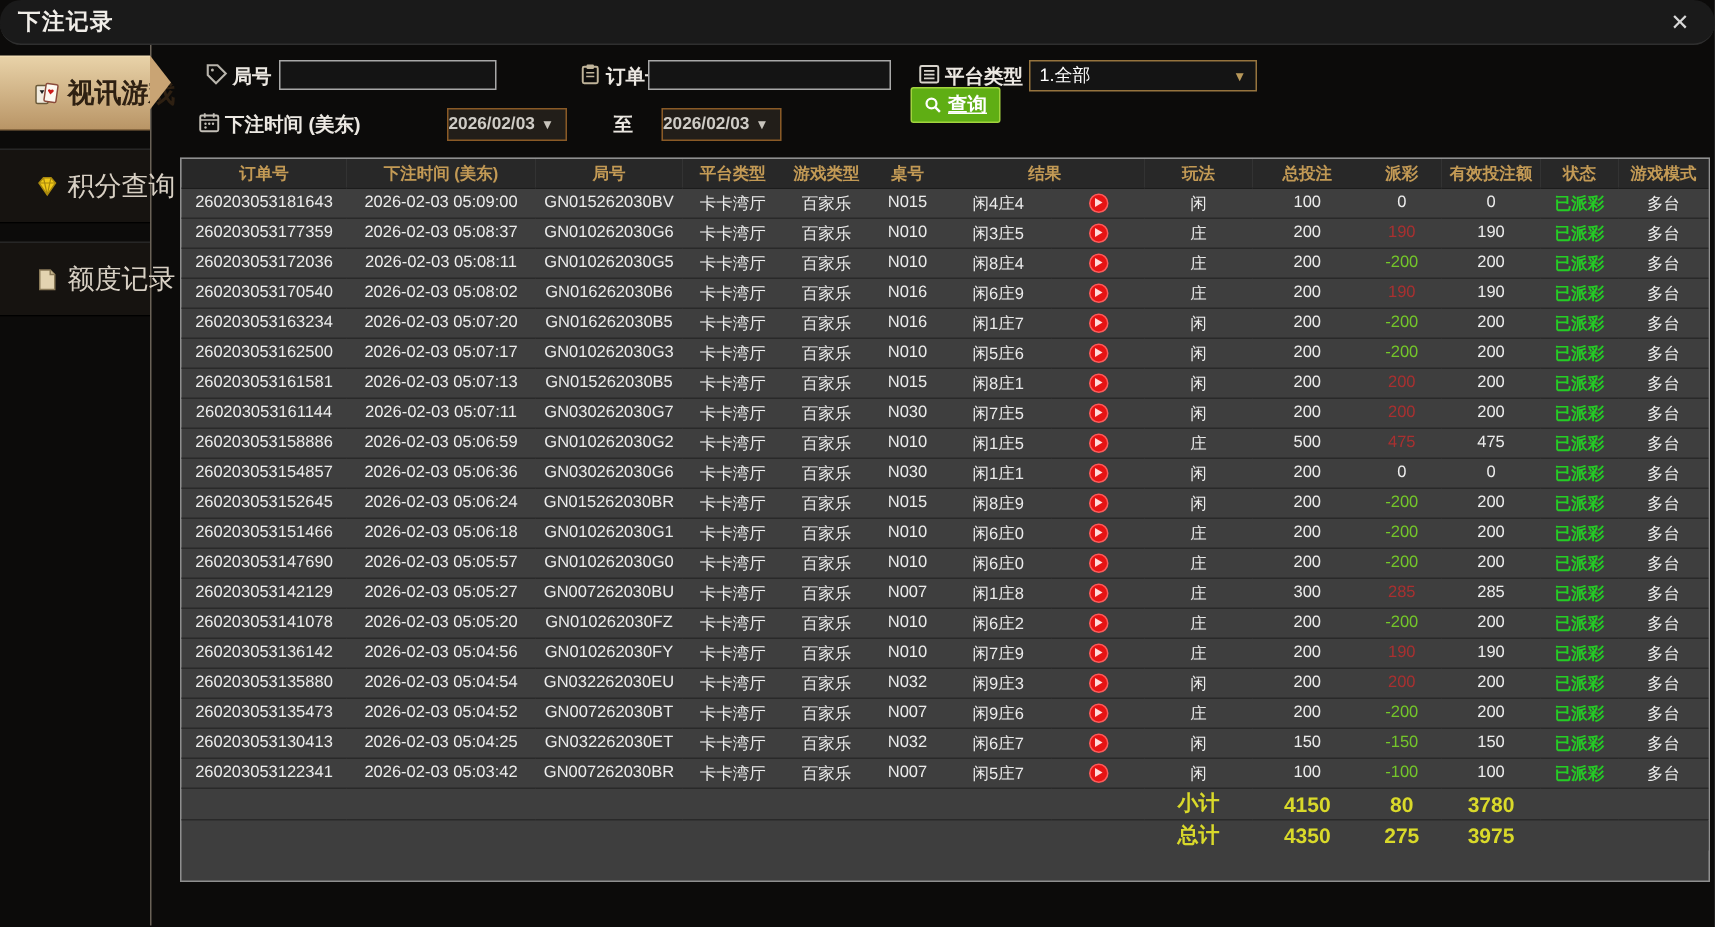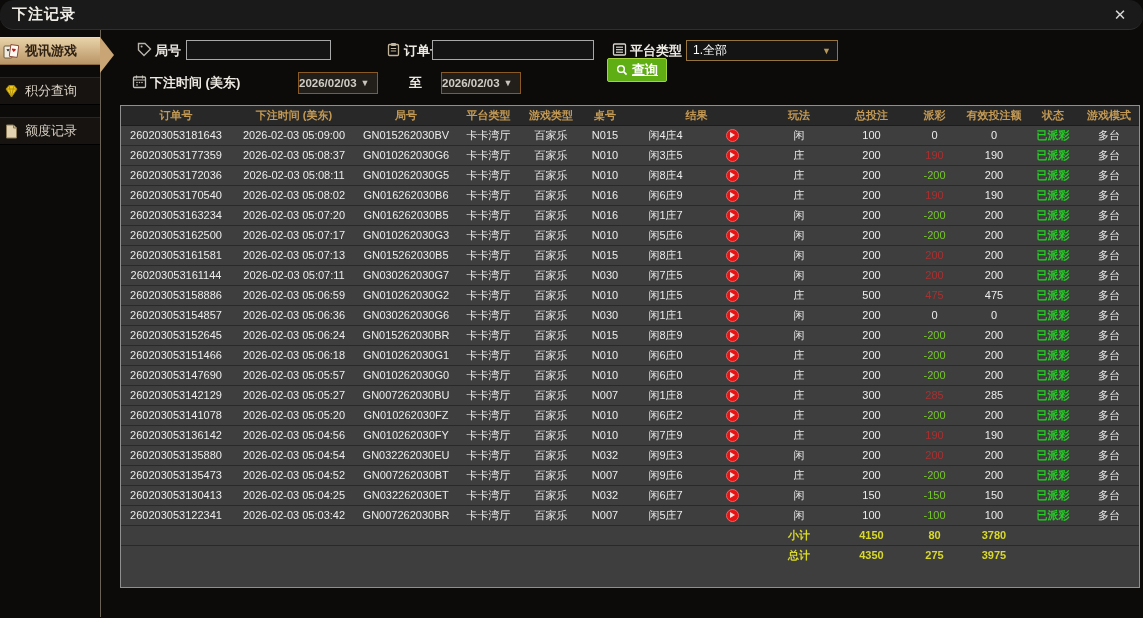--- a/index.html
+++ b/index.html
@@ -15,23 +15,23 @@
   .titlebar { height:30px; background:#1a1a1a; border-bottom:1px solid #2f2f2f;
               display:flex; align-items:center; padding:0 12px;border-radius:14px; }
   .title { color:#f0ede8; font-size:15px; font-weight:bold; letter-spacing:1px; }
   .close-btn { margin-left:auto; color:#d8d8d8; font-size:15px; width:22px; height:22px;
                display:flex; align-items:center; justify-content:center; cursor:pointer; }
 
   
   .bodyrow { display:flex; height:587px; }
   .sidebar { width:120px; position:relative; z-index:2; }
   .sidebar-panel { width:101px; height:100%; border-right:1px solid #6a6257; padding-top:7px; background:#0c0b0a; }
-  .side-item { height:28px; margin-bottom:12px; display:flex; align-items:center; gap:5px;
-               padding-left:3px; background:#161310; border-top:1px solid #262626; border-bottom:1px solid #000;
-               color:#d8d0c4; font-size:13px; position:relative; cursor:pointer; white-space:nowrap; }
+  .side-item { height:50px; margin-bottom:12px; display:flex; align-items:center; gap:5px;
+               padding-left:23px; background:#161310; border-top:1px solid #262626; border-bottom:1px solid #000;
+               color:#d8d0c4; font-size:18px; position:relative; cursor:pointer; white-space:nowrap; }
   .side-item.active { background:linear-gradient(#e8d2a8,#b99566); color:#2e2012; font-weight:bold;
                       border-top:1px solid #f0dcb4; border-bottom:1px solid #8a6a42; }
   .side-item.active::after { content:""; position:absolute; right:-14px; top:-1px;
       border-top:18px solid transparent; border-bottom:18px solid transparent;
       border-left:14px solid #c9a474; }
   .side-icon { width:17px; height:17px; flex:0 0 17px; }
 
   .main { flex:1; position:relative; }
 
   
@@ -56,21 +56,21 @@
   .table-wrap { position:absolute; top:75px; left:0; right:3px; height:483px;
                 border:1px solid #8f8f8f; background:#3e3e3e; }
   table { width:100%; border-collapse:collapse; table-layout:fixed; }
   thead th { height:19px; background:#282828; color:#c39a55; font-size:11px; font-weight:bold;
              border-bottom:1px solid #1c1c1c; white-space:nowrap; overflow:hidden; }
   tbody td { height:20px; background:#3e3e3e; color:#ececec; font-size:11px; text-align:center;
              border-top:1px solid #292929; white-space:nowrap; overflow:hidden; }
   td.pos { color:#a93030; }
   td.neg { color:#74c62a; }
   td.status-cell { color:#25cd25; font-weight:bold; }
-  td.sum-cell { color:#d9d92a; font-weight:bold; font-size:11px; }
+  td.sum-cell { color:#d9d92a; font-weight:bold; font-size:14px; }
   .play-btn { width:13px; height:13px; border-radius:50%; background:#e61414; border:1px solid #ff5a5a;
               margin:0 auto; display:flex; align-items:center; justify-content:center; cursor:pointer; }
   .play-tri { width:0; height:0; border-left:5px solid #ffd8d8;
               border-top:3px solid transparent; border-bottom:3px solid transparent; margin-left:1px; }
 
   
   .statusbar { position:absolute; top:591px; left:0; right:3px; height:29px;
                color:#d6d6d6; font-size:11px; }
   .statusbar .abs { position:absolute; top:8px; white-space:nowrap; }
   .pager { position:absolute; top:6px; right:2px; display:flex; align-items:center; gap:7px; }

